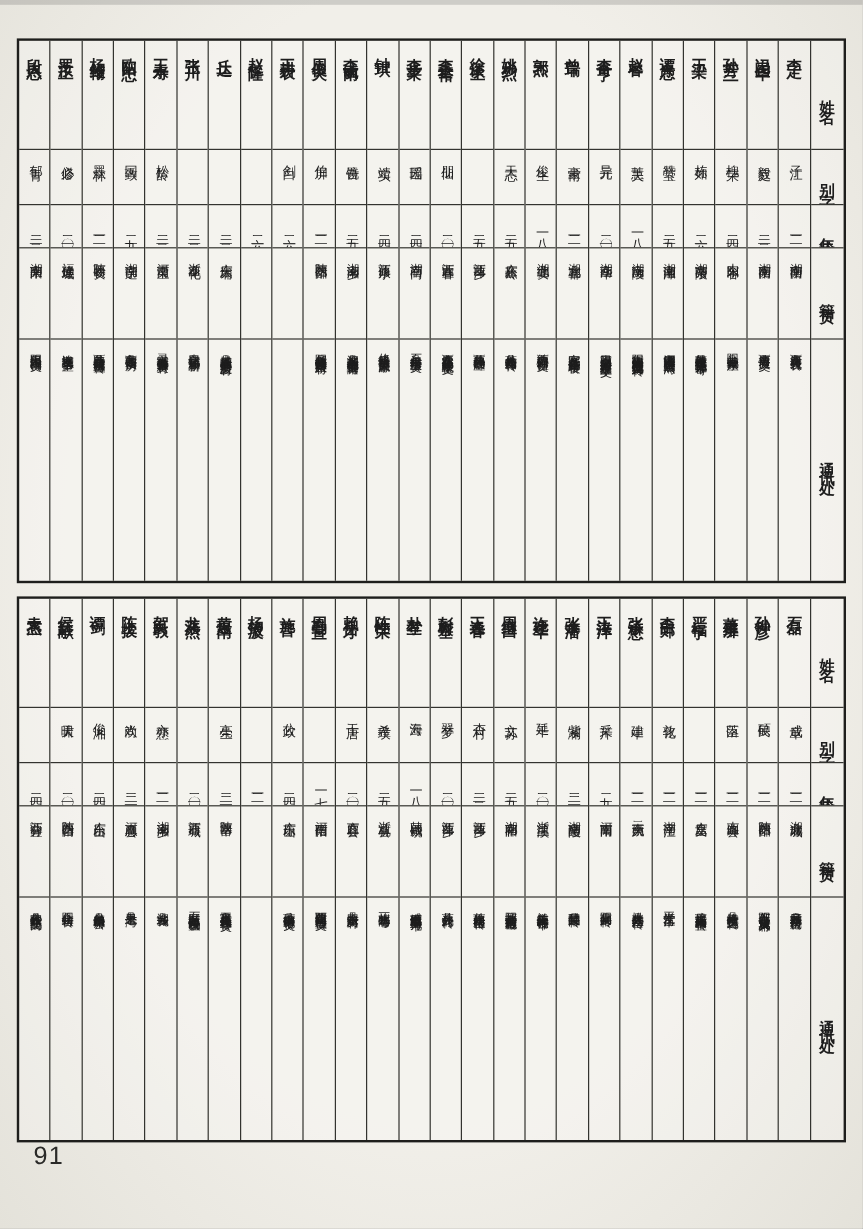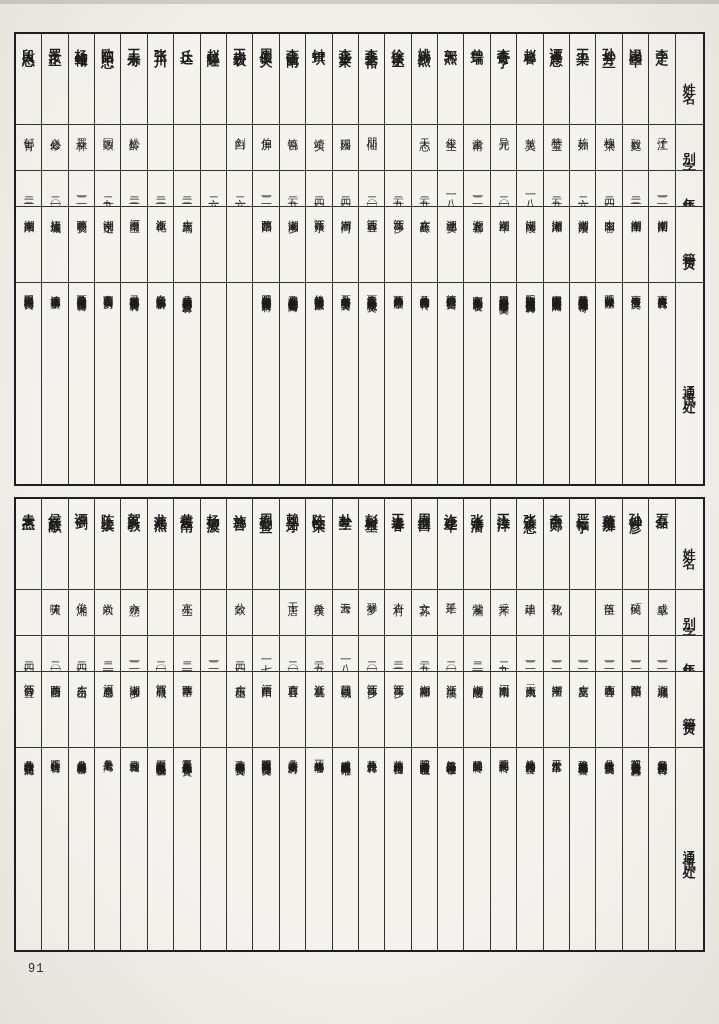--- a/index.html
+++ b/index.html
@@ -52,22 +52,22 @@
   .name-t{font-size:13px;letter-spacing:3px;font-weight:bold;}
   .alias-t{font-size:11px;letter-spacing:2px;}
   .age-t{font-size:11px;letter-spacing:2px;}
   .native-t{font-size:10.5px;letter-spacing:1px;}
   .contact-t{font-size:10px;letter-spacing:.5px;line-height:12px;}
   .hdr-t{font-size:13px;letter-spacing:8px;font-weight:bold;}
   .hdr-cell{align-items:center;}
   .hdr-contact{display:flex;align-items:center;justify-content:center;}
   .page-number{
     position:absolute;left:28px;bottom:48px;
-    font-size:12px;letter-spacing:1px;color:#2a2a28;
-    font-family:Liberation Mono, monospace;
+    font-size:21px;letter-spacing:1px;color:#2a2a28;
+    font-family:Liberation Sans, sans-serif;
   }
 </style>
 </head>
 <body>
 
 <div class="page">
   <div class="scan-edge"></div>
 
   <div class="reg-table t-top">
     <div class="col header">

